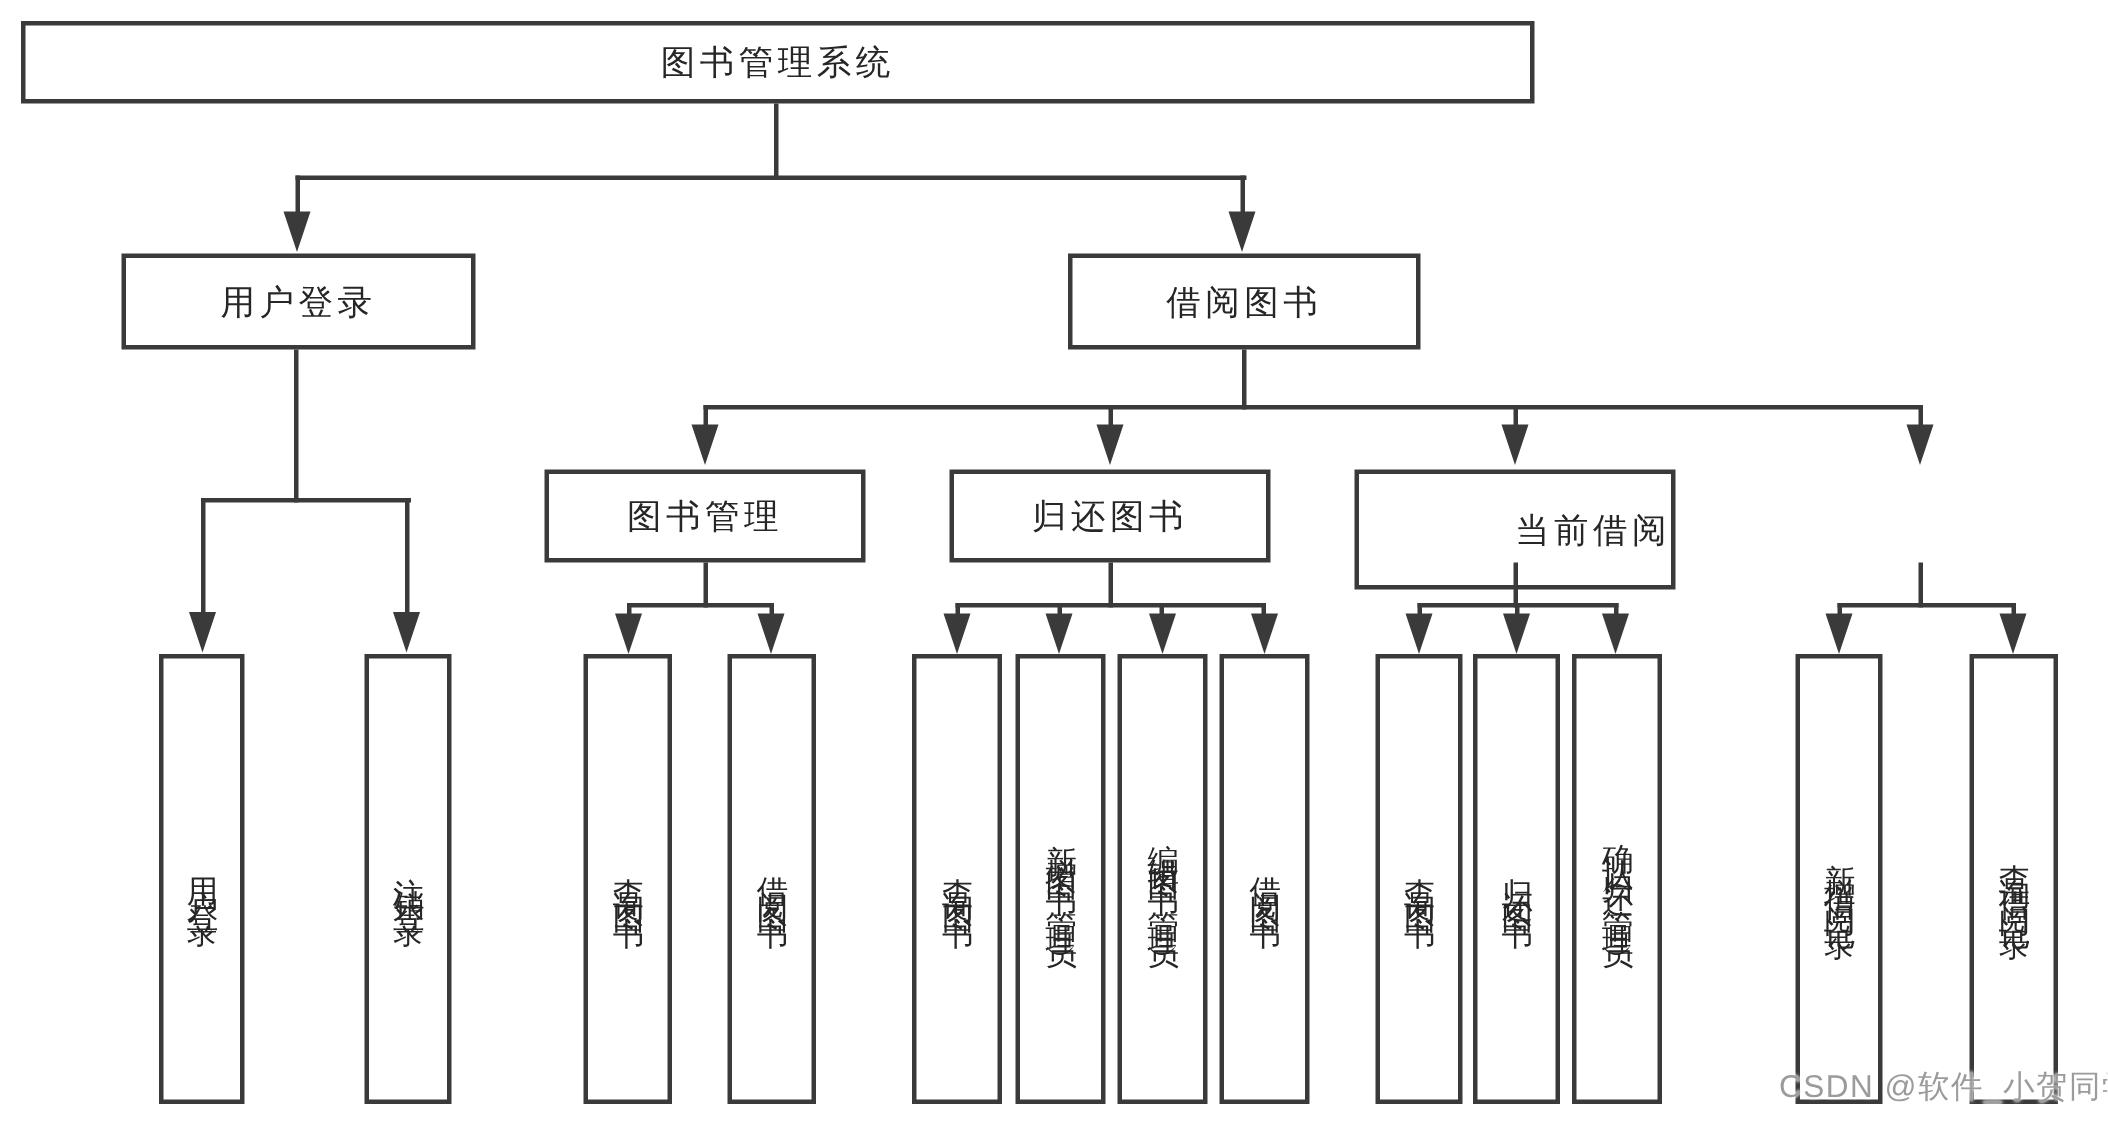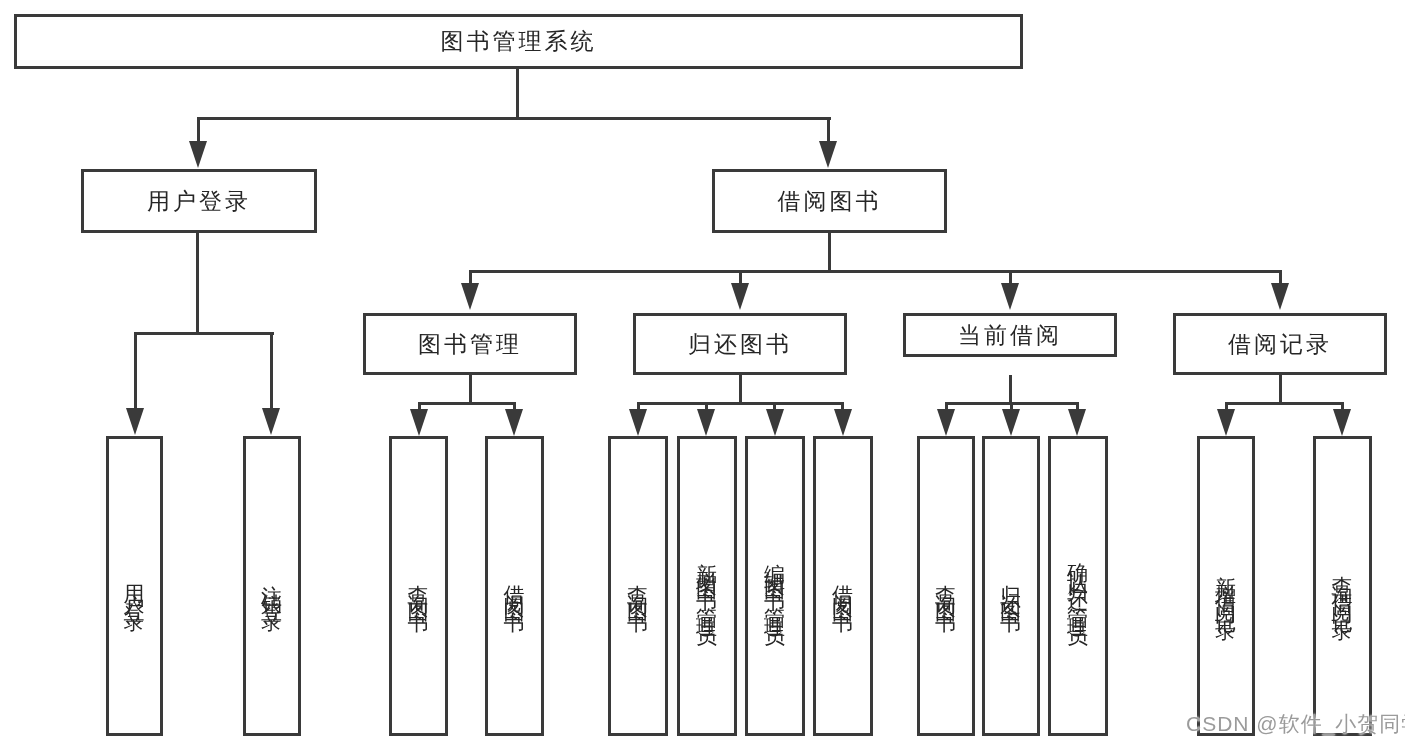--- a/index.html
+++ b/index.html
@@ -73,25 +73,22 @@
   <div class="arrow" style="left:731px;top:283px;"></div>
   <div class="arrow" style="left:1001px;top:283px;"></div>
   <div class="arrow" style="left:1271px;top:283px;"></div>
 
   <div class="box" style="left:363px;top:313px;width:214px;height:62px;">
     <span>图书管理</span>
   </div>
   <div class="box" style="left:633px;top:313px;width:214px;height:62px;">
     <span>归还图书</span>
   </div>
-  <div class="box" style="left:903px;top:313px;width:214px;height:44px;">
+  <div class="box" style="left:903px;top:313px;width:214px;height:80px;justify-content:flex-end;">
     <span>当前借阅</span>
-  </div>
-  <div class="box" style="left:1173px;top:313px;width:214px;height:62px;">
-    <span>借阅记录</span>
   </div>
 
   <div class="vline" style="left:469px;top:375px;width:3px;height:30px;"></div>
   <div class="hline" style="left:418px;top:402px;width:98px;height:3px;"></div>
   <div class="vline" style="left:418px;top:402px;width:3px;height:9px;"></div>
   <div class="vline" style="left:513px;top:402px;width:3px;height:9px;"></div>
   <div class="arrow" style="left:410px;top:409px;"></div>
   <div class="arrow" style="left:505px;top:409px;"></div>
 
   <div class="vline" style="left:739px;top:375px;width:3px;height:30px;"></div>

